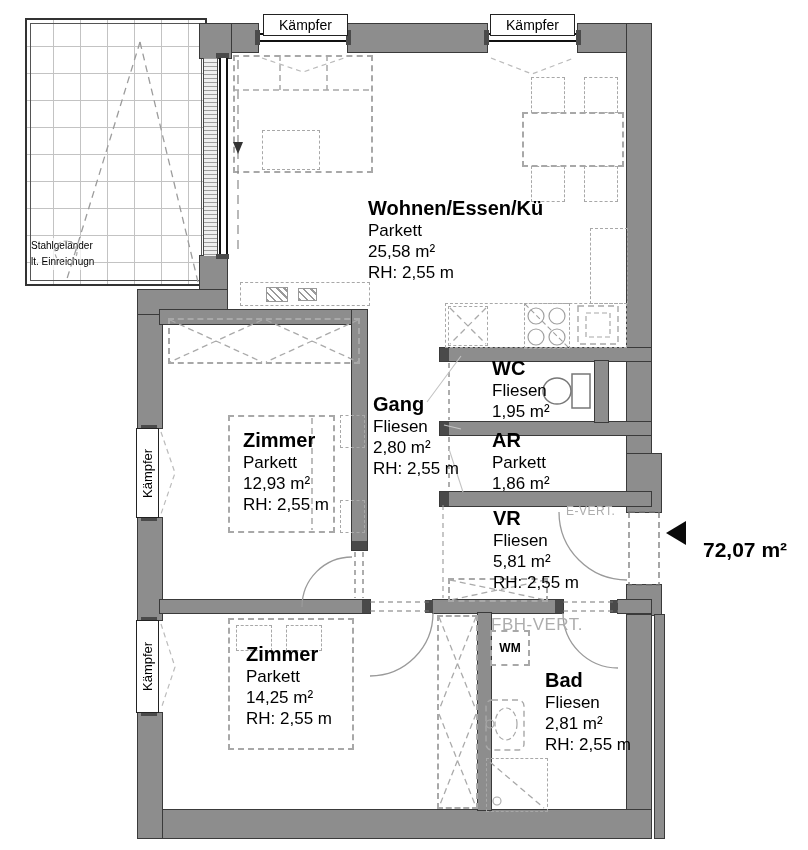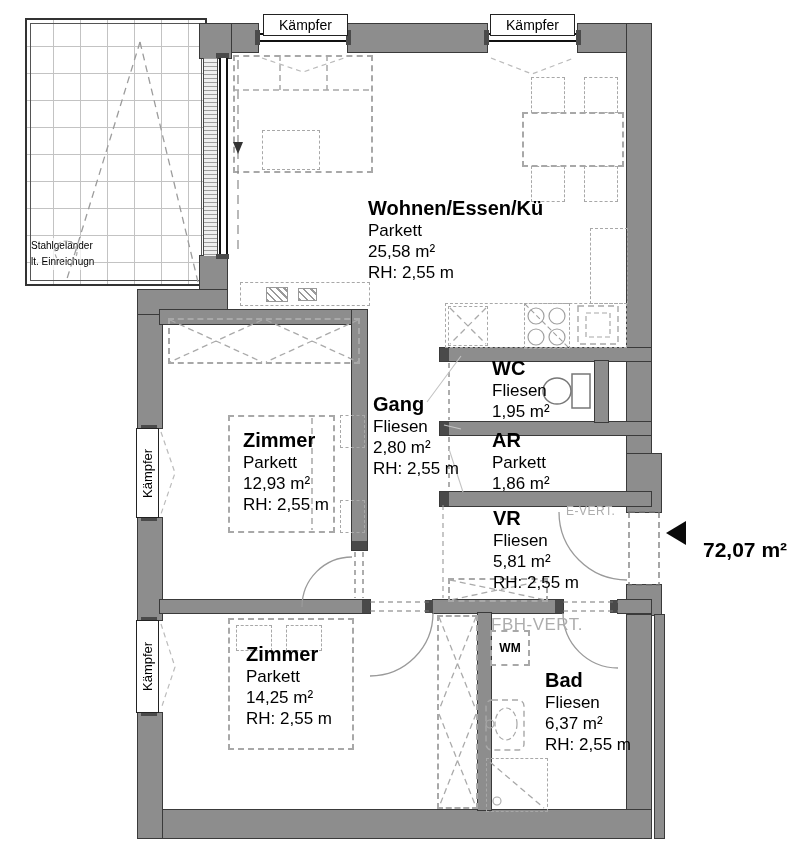--- a/index.html
+++ b/index.html
@@ -229,21 +229,21 @@
   </div>
   <div class="room-label" style="left:246px;top:642px">
     <div class="rn">Zimmer</div>
     <div>Parkett</div>
     <div>14,25 m²</div>
     <div>RH: 2,55 m</div>
   </div>
   <div class="room-label" style="left:545px;top:668px">
     <div class="rn">Bad</div>
     <div>Fliesen</div>
-    <div>6,37 m²</div>
+    <div>2,81 m²</div>
     <div>RH: 2,55 m</div>
   </div>
 
   <div class="gray-note" style="left:566px;top:504px"><span>E-VERT.</span></div>
   <div class="gray-note" style="left:491px;top:615px;font-size:17px"><span>FBH-VERT.</span></div>
 
   <div class="arrow-left"></div>
   <div class="top13-area"><span>72,07 m²</span></div>
 
 </div>

